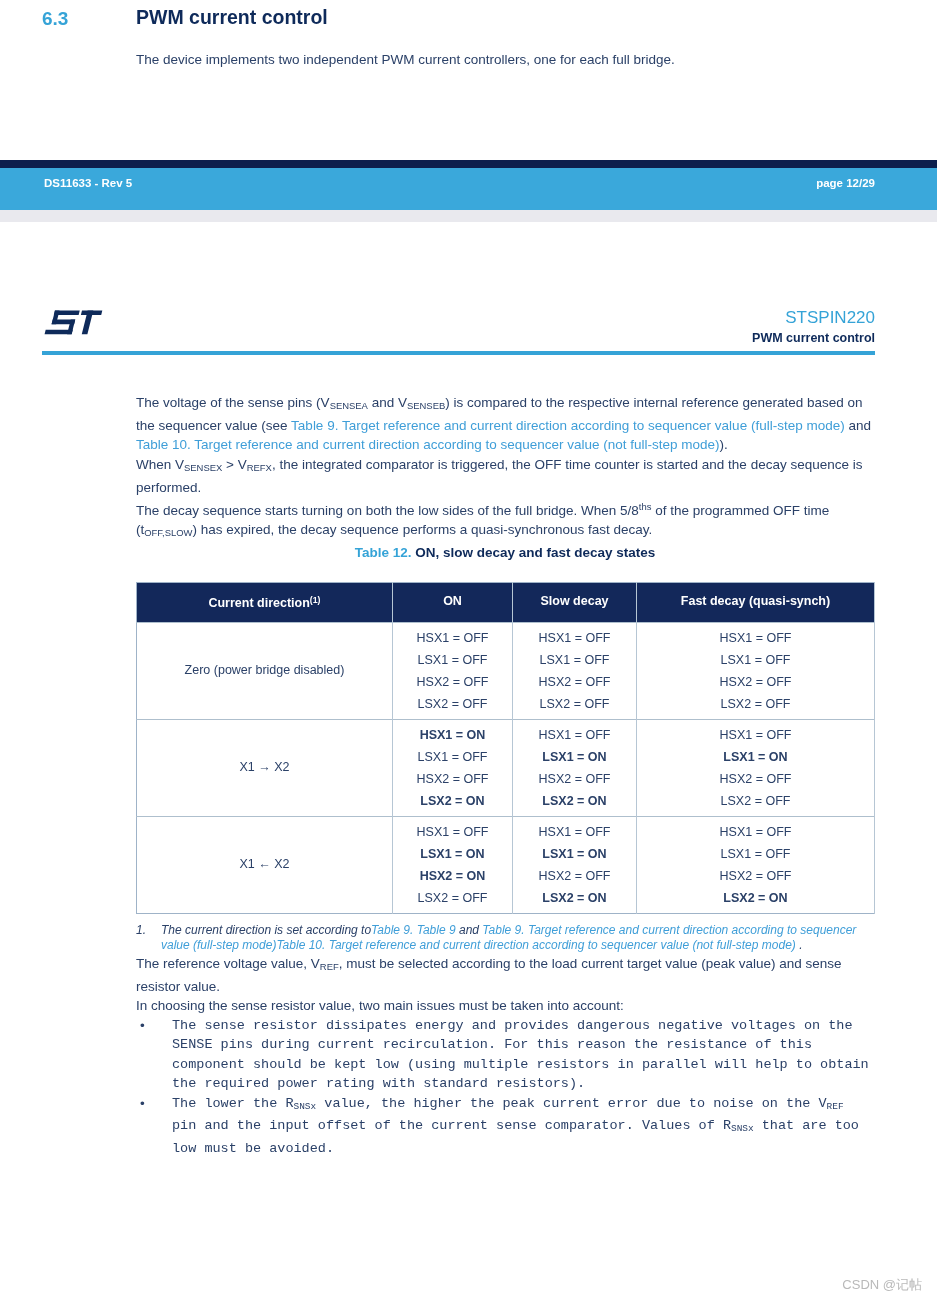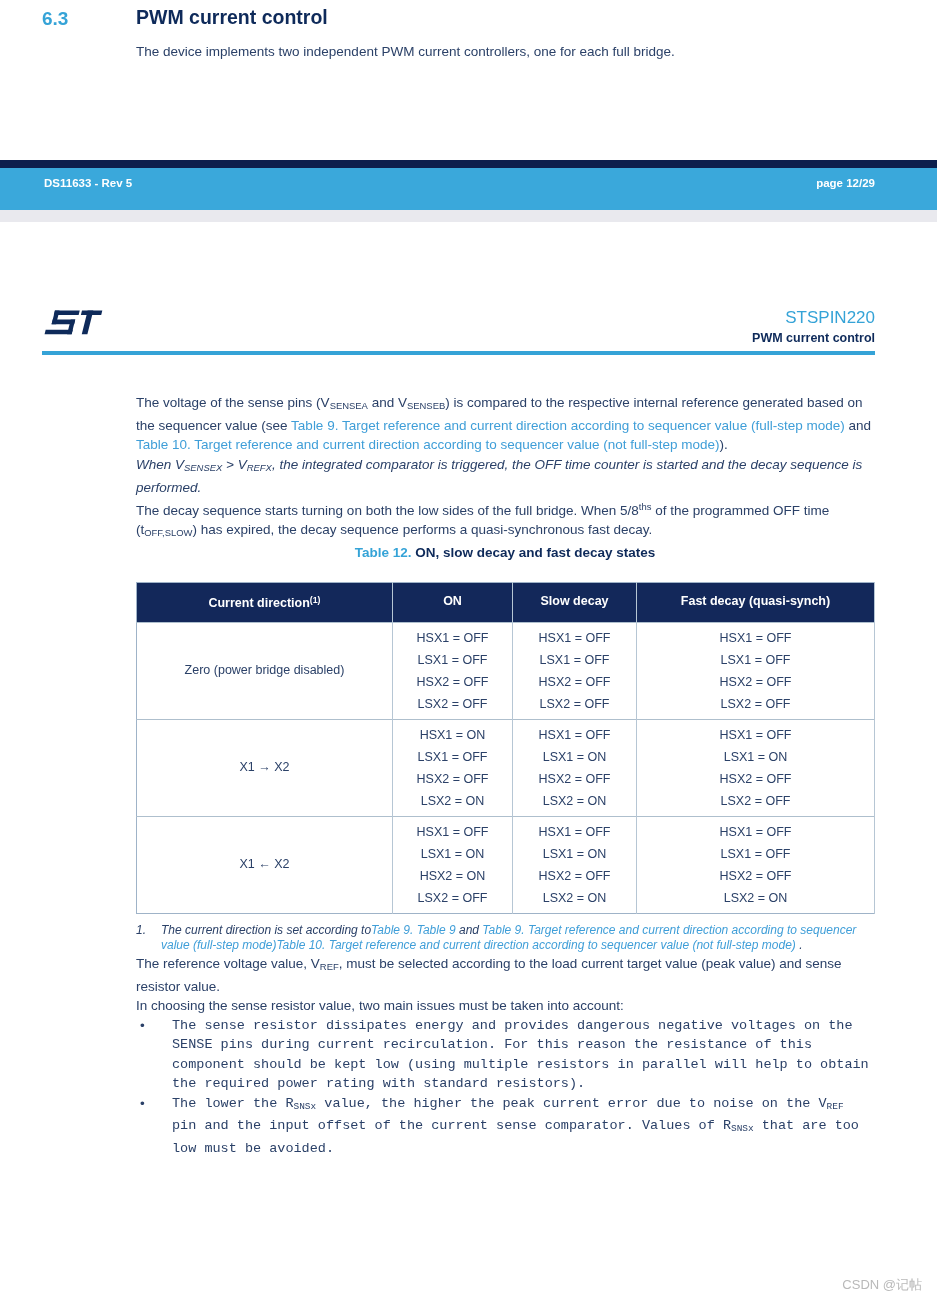--- a/index.html
+++ b/index.html
@@ -10,49 +10,49 @@
   *{box-sizing:border-box;}
   html,body{margin:0;padding:0;}
   body{
     width:937px;height:1299px;position:relative;background:#fff;overflow:hidden;
     font-family:"Liberation Sans",sans-serif;color:var(--body);
   }
   
   .prev-page{position:absolute;top:0;left:0;width:937px;height:160px;background:#fff;}
   .section-num{position:absolute;left:42px;top:8px;font-size:19px;font-weight:bold;color:var(--accent);}
   .section-title{position:absolute;left:136px;top:6px;font-size:19.5px;font-weight:bold;color:var(--navy);}
-  .section-intro{position:absolute;left:136px;top:28px;width:720px;font-size:13.5px;line-height:19px;color:var(--body);}
+  .section-intro{position:absolute;left:136px;top:36px;width:720px;font-size:13.5px;line-height:19px;color:var(--body);}
   
   .strip{position:absolute;top:160px;left:0;width:937px;height:8px;background:var(--strip);}
   .bar{position:absolute;top:168px;left:0;width:937px;height:42px;background:var(--bar);
        display:flex;justify-content:space-between;padding:9px 62px 0 44px;
        color:#fff;font-size:11.5px;font-weight:bold;}
   .page-gap{position:absolute;top:210px;left:0;width:937px;height:12px;background:var(--gap);}
   
   .page{position:absolute;top:222px;left:0;width:937px;height:1077px;background:#fff;}
   .logo{position:absolute;left:42px;top:78px;}
   .product{position:absolute;right:62px;top:86px;font-size:17px;font-weight:normal;color:var(--accent);text-align:right;}
   .subtitle{position:absolute;right:62px;top:109px;font-size:12.5px;font-weight:bold;color:var(--navy);text-align:right;}
   .rule{position:absolute;left:42px;top:129px;width:833px;height:4px;background:var(--accent);}
   .content{position:absolute;left:136px;top:171px;width:738px;font-size:13.5px;line-height:19.5px;color:var(--body);}
   .content p{margin:0;}
-  .mb3{margin-bottom:3px;} .mb5{margin-bottom:5px;font-style:italic;} .mb31{margin-bottom:31px;}
+  .mb3{margin-bottom:3px;} .mb5{margin-bottom:5px;} .mb31{margin-bottom:31px;}
   .seg-link{color:var(--link);}
   .seg-sub{font-size:0.7em;vertical-align:-0.25em;}
   .seg-sup{font-size:0.7em;vertical-align:0.5em;}
   
   .table-title{text-align:center;font-weight:bold;font-size:13.5px;margin-bottom:19px;color:var(--navy);}
   .table-title .prefix{color:var(--accent);}
   table.states{width:738px;border-collapse:collapse;table-layout:fixed;border:1px solid #9fb3c8;}
   table.states th{background:var(--thead);color:#fff;font-size:12.5px;font-weight:bold;height:27px;
                   border-right:1px solid #b6c6d4;text-align:center;padding:8px;}
   table.states td{border-right:1px solid #b6c6d4;border-top:1px solid #aebfcd;text-align:center;
                   vertical-align:middle;font-size:12.5px;padding:4px 3px;color:var(--body);}
   .cell-line{line-height:22px;}
-  .cell-line.bold{font-weight:normal;}
+  .cell-line.bold{font-weight:bold;}
   
   .footnote{display:flex;margin-top:9px;font-size:12px;font-style:italic;line-height:15.5px;}
   .fn-num{width:25px;flex:none;}
   .fn-text{flex:1;}
   
   .para-vref{margin-top:19px;}
   .eq-row{position:relative;height:60px;margin-top:3px;}
   .eq-label{position:absolute;left:0;top:2px;font-weight:bold;color:var(--navy);}
   .eq-box{position:absolute;left:232px;top:7px;width:258px;height:46px;border:3px solid var(--red);
           display:flex;align-items:center;justify-content:center;background:#fff;}

